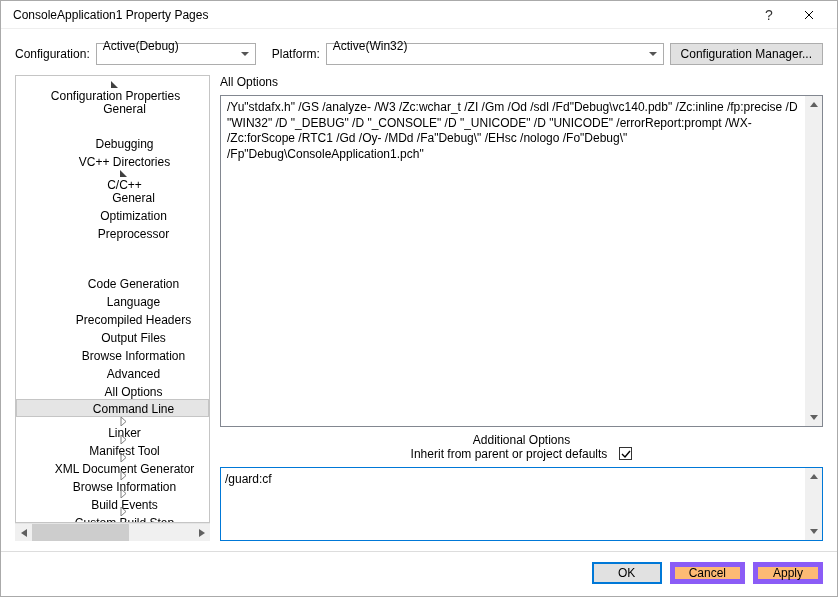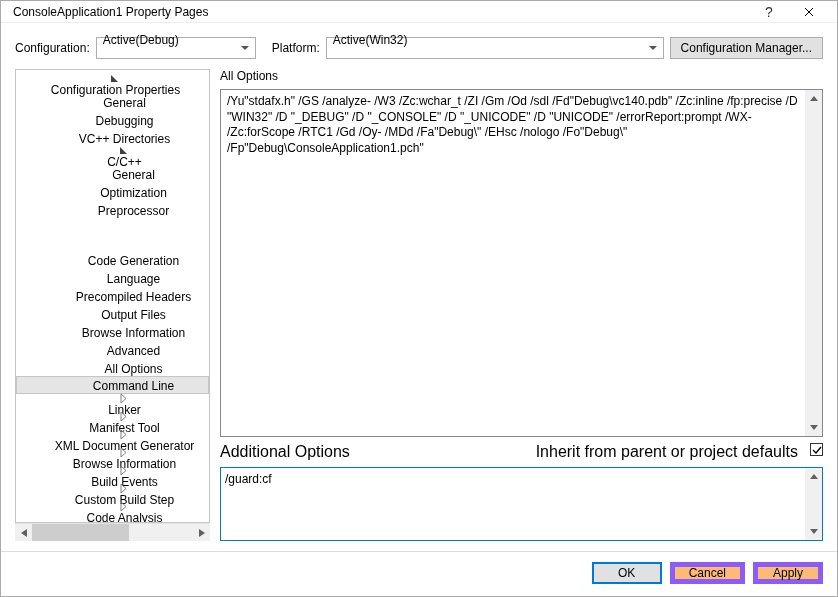--- a/index.html
+++ b/index.html
@@ -1,17 +1,17 @@
 <!DOCTYPE html>
 <html><head>
 <meta charset="utf-8">
 <style>
 * { box-sizing: border-box; font-family: "Segoe UI", Tahoma, sans-serif; margin: 0; padding: 0; }
 body { background: #fff; width: 838px; height: 597px; overflow: hidden; border: 1px solid #aaa; display: flex; flex-direction: column; }
-.titlebar { height: 22px; display: flex; align-items: center; padding: 0 8px 0 12px; font-size: 12px; border-bottom: 1px solid #eee; }
+.titlebar { height: 28px; display: flex; align-items: center; padding: 0 8px 0 12px; font-size: 12px; border-bottom: 1px solid #eee; }
 .titlebar .title { flex: 1; color: #000; }
 .titlebar .tb-btn { width: 40px; height: 28px; display: flex; align-items: center; justify-content: center; font-size: 14px; color: #333; }
 .toprow { display: flex; align-items: center; gap: 6px; padding: 14px 14px 10px 14px; font-size: 12px; }
 .toprow label { color: #000; }
 .combo { position: relative; background: #fff; border: 1px solid #adadad; height: 22px; display: flex; align-items: center; padding: 0 22px 16px 6px; color: #000; }
 .combo .chev { position: absolute; right: 3px; top: 3px; width: 14px; height: 14px; display: flex; align-items: center; justify-content: center; }
 .combo .chev svg { fill: #555; }
 .cfgmgr { border: 1px solid #adadad; background: #e1e1e1; height: 22px; padding: 0 10px; display: flex; align-items: center; }
 .maingrid { flex: 1; display: flex; padding: 0 14px 10px 14px; gap: 10px; min-height: 0; }
 .leftcol { width: 195px; display: flex; flex-direction: column; }
@@ -22,21 +22,21 @@
 .ti.sel { background: #e5e5e5; border: 1px solid #c5c5c5; height: 18px; }
 .hscroll { height: 18px; border-top: 1px solid #e5e5e5; background: #f0f0f0; display: flex; align-items: center; position: relative; }
 .hscroll .arrowbtn { width: 17px; height: 17px; display: flex; align-items: center; justify-content: center; }
 .hscroll .track { flex: 1; height: 17px; position: relative; background: #f0f0f0; }
 .hscroll .thumb { position: absolute; left: 0; width: 60%; height: 17px; background: #cdcdcd; }
 .rightcol { flex: 1; display: flex; flex-direction: column; gap: 6px; min-width: 0; }
 .sect-label { font-size: 12px; color: #000; }
 .allopts-box { flex: 1; border: 1px solid #828790; padding: 4px 6px; font-size: 12px; color: #000; line-height: 1.3; overflow: hidden; position: relative; }
 .allopts-box .vscroll { position: absolute; right: 0; top: 0; width: 17px; background: #f0f0f0; }
 .allopts-box .vscroll .up,.allopts-box .vscroll .down { height: 17px; display:flex; align-items:center; justify-content:center; }
-.inherit-row { display: flex; align-items: center; justify-content: space-between; font-size: 16px; }
+.inherit-row { display: flex; align-items: center; justify-content: space-between; font-size: 12px; flex-direction: column; }
 .inherit-row .lbl { color: #000; }
 .inherit-row .chkline { display: flex; align-items: flex-start; gap: 12px; }
 .chkbox { width: 13px; height: 13px; border: 1px solid #333; display: flex; align-items: center; justify-content: center; background: #fff; font-size: 11px; line-height: 1; }
 .addl-box { height: 74px; border: 1px solid #0078d7; padding: 2px 4px; font-size: 12px; color: #000; position: relative; }
 .addl-box .cursor-line { position: absolute; left: 4px; top: 4px; }
 .addl-box .vscroll { position: absolute; right: 0; top: 0; width: 17px; background: #f0f0f0; }
 .addl-box .vscroll .up,.addl-box .vscroll .down { height: 17px; display:flex; align-items:center; justify-content:center;}
 .bottombar { border-top: 1px solid #ddd; padding: 10px 14px 12px; display: flex; justify-content: flex-end; gap: 8px; }
 .btn { min-width: 70px; height: 22px; border: 5px solid #8b5cf6; background: #fdba74; font-size: 12px; display: flex; align-items: center; justify-content: center; padding: 0 14px; }
 .btn.primary { border: 2px solid #0078d7; background: #e1e1e1; }
@@ -87,21 +87,21 @@
               <svg width="9" height="9" viewBox="0 0 9 9">
                 <path d="M1 1 L8 8 L1 8 Z" fill="#404040"></path>
               </svg>
             </span>
             <span>Configuration Properties</span>
           </div>
           <div class="ti" style="padding-left: 24px;">
             <span class="arrow"></span>
             <span>General</span>
           </div>
-          <div class="ti" style="padding-left: 24px;">
+          <div class="ti" style="padding-left: 24px; margin-top: 17px;">
             <span class="arrow"></span>
             <span>Debugging</span>
           </div>
           <div class="ti" style="padding-left: 24px;">
             <span class="arrow"></span>
             <span>VC++ Directories</span>
           </div>
           <div class="ti" style="padding-left: 24px;">
             <span class="arrow">
               <svg width="9" height="9" viewBox="0 0 9 9">

